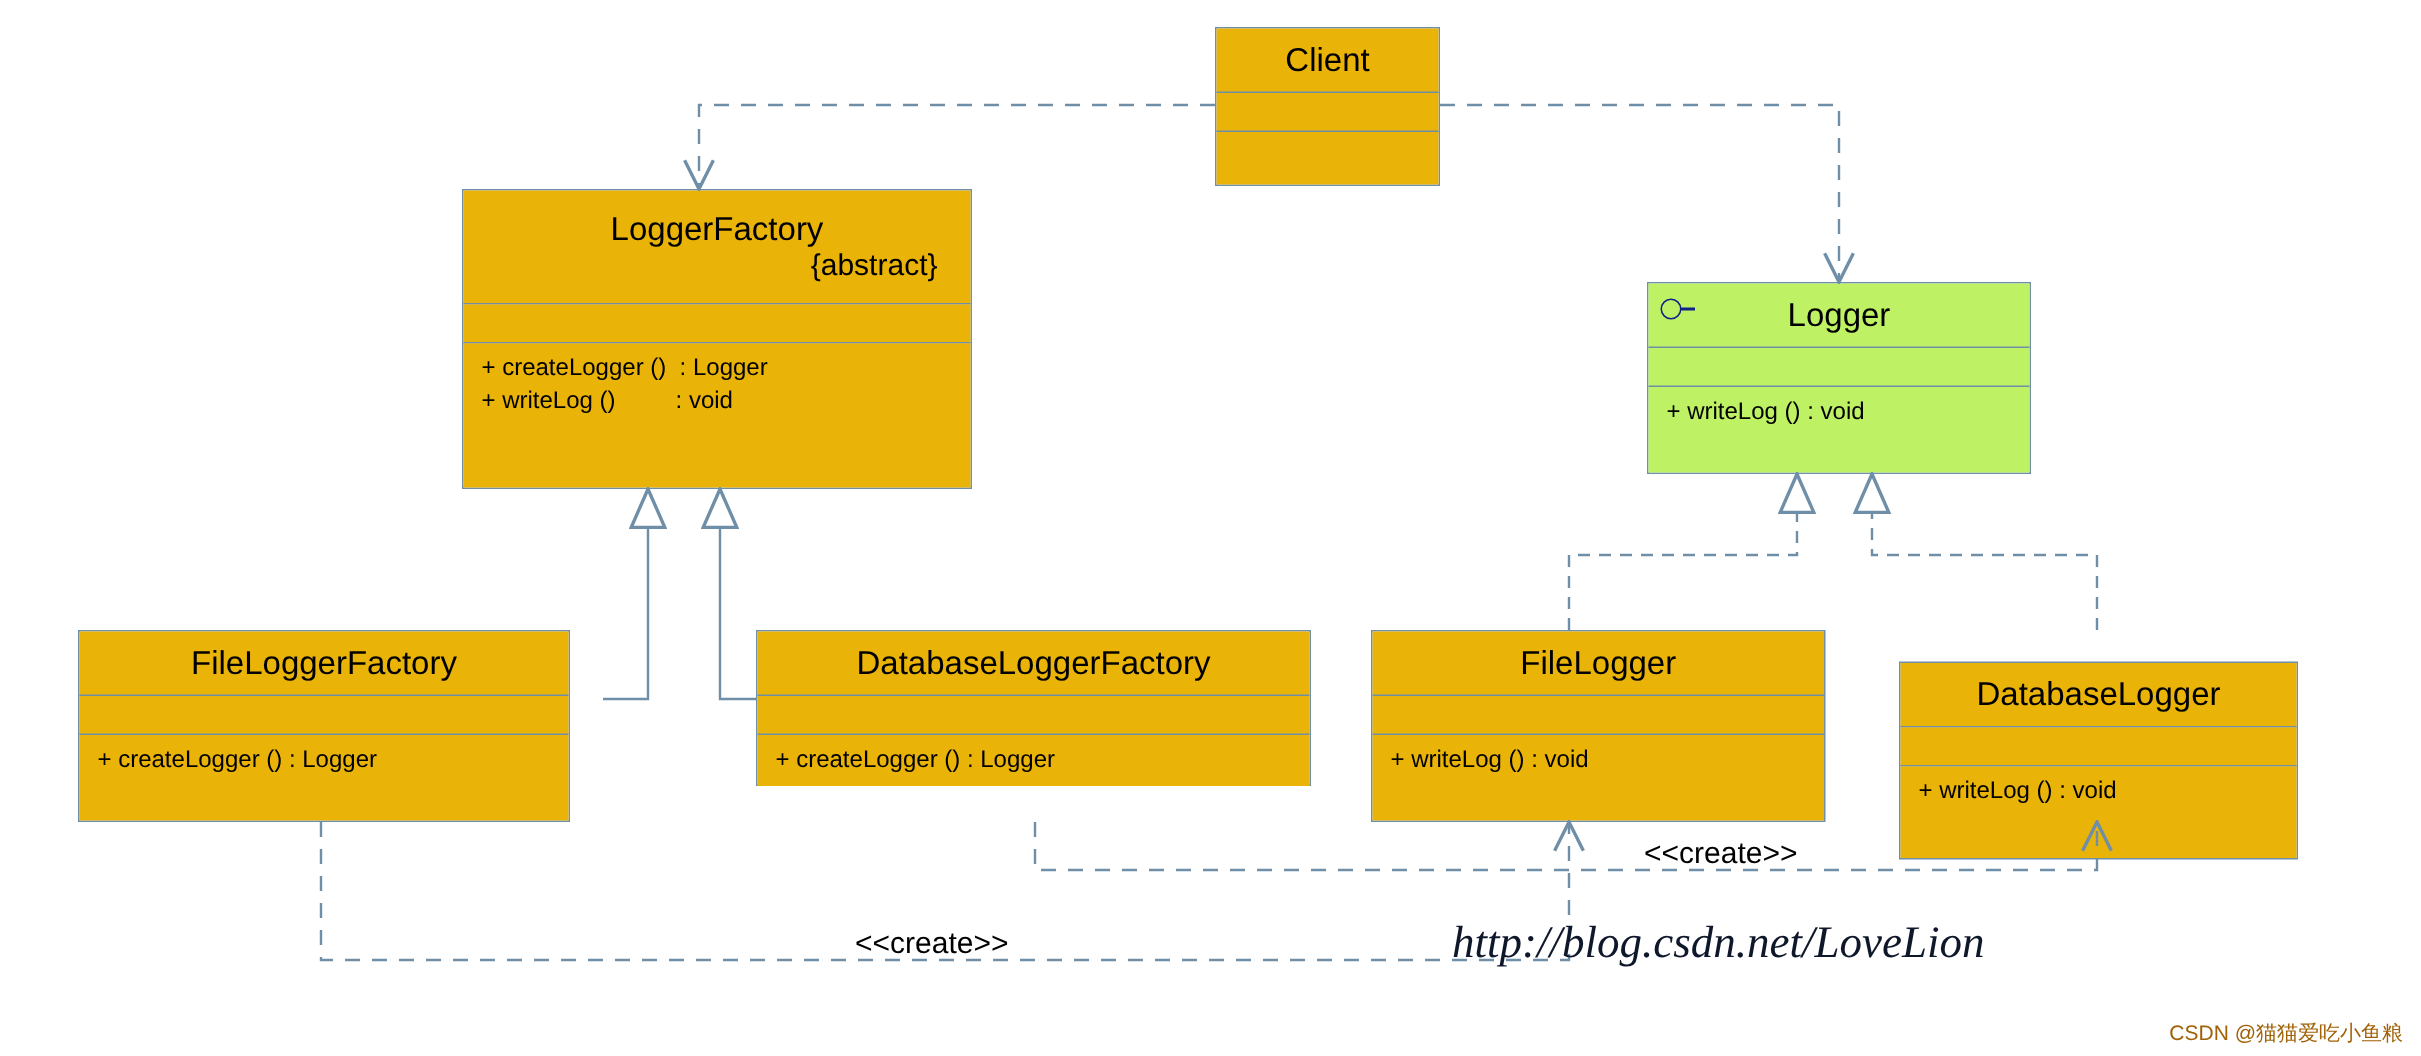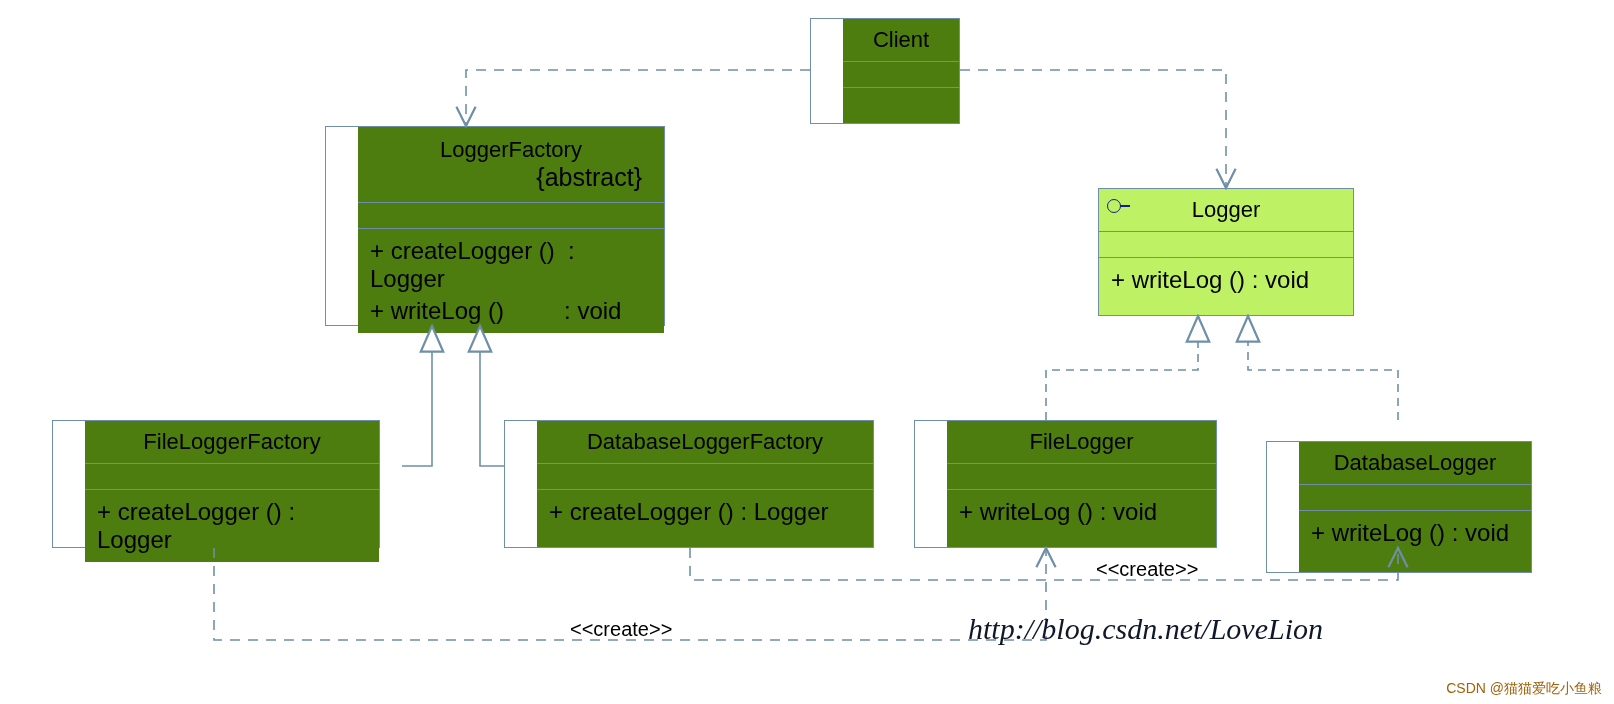--- a/index.html
+++ b/index.html
@@ -1,20 +1,20 @@
 <!DOCTYPE html>
 <html><head>
 <meta charset="utf-8">
 <style>
   html,body{margin:0;padding:0;background:#fff;font-family:Arial,Helvetica,sans-serif;}
   .canvas{position:relative;width:1614px;height:704px;}
   .uml{position:absolute;border:1px solid #6f8fa8;box-sizing:border-box;display:flex;flex-direction:column;}
-  .uml.blue .sec{background:#4d7c0f;margin-left:32px;}
+  .uml.blue .sec{background:#eab308;}
   .uml.purple .sec{background:#bef264;}
-  .sec{border-bottom:1px solid #6f8fa8;box-sizing:border-box;padding:6px 12px;font-size:24px;color:#000;display:flex;align-items:center;}
+  .sec{border-bottom:1px solid #6f8fa8;box-sizing:border-box;padding:6px 12px;font-size:16px;color:#000;display:flex;align-items:center;}
   .sec:last-child{border-bottom:none;flex:1;}
   .sec.title{justify-content:center;font-size:22px;padding:8px 10px;flex-direction:column;text-align:center;}
   .sec.empty{min-height:26px;}
   .stereo{position:relative;}
   .stereo .iface{position:absolute;left:8px;top:10px;width:12px;height:12px;border:1.5px solid #112288;border-radius:50%;}
   .stereo .iface::after{content:'';position:absolute;left:12px;top:5px;width:10px;height:1.5px;background:#112288;}
   .ops{flex-direction:column;align-items:flex-start;}
   .ops>div{padding:2px 0;}
   .wm{position:absolute;color:#0f172a;font-size:30px;font-family:'Times New Roman',serif;font-style:italic;}
   .credit{position:absolute;color:#a16207;font-size:14px;}
@@ -24,24 +24,24 @@
 <body>
 
 <div class="canvas">
 
   <div class="uml blue" style="left:810px;top:18px;width:150px;height:106px;">
     <div class="sec title">Client</div>
     <div class="sec empty"></div>
     <div class="sec empty"></div>
   </div>
 
-  <div class="uml blue" style="left:325px;top:126px;width:340px;height:200px;">
+  <div class="uml blue" style="left:308px;top:126px;width:340px;height:200px;">
     <div class="sec title" style="min-height:76px;">
       <div>LoggerFactory</div>
-      <div style="align-self:flex-end;padding-right:12px;font-size:25px;">{abstract}</div>
+      <div style="align-self:flex-end;padding-right:12px;font-size:20px;">{abstract}</div>
     </div>
     <div class="sec empty"></div>
     <div class="sec ops">
       <div>+ createLogger () &nbsp;: Logger</div>
       <div>+ writeLog () &nbsp;&nbsp;&nbsp;&nbsp;&nbsp;&nbsp;&nbsp;&nbsp;: void</div>
     </div>
   </div>
 
   <div class="uml purple" style="left:1098px;top:188px;width:256px;height:128px;">
     <div class="sec title stereo">
@@ -55,21 +55,21 @@
   </div>
 
   <div class="uml blue" style="left:52px;top:420px;width:328px;height:128px;">
     <div class="sec title">FileLoggerFactory</div>
     <div class="sec empty"></div>
     <div class="sec ops">
       <div>+ createLogger () : Logger</div>
     </div>
   </div>
 
-  <div class="uml blue" style="left:504px;top:420px;width:370px;height:128px;">
+  <div class="uml blue" style="left:504px;top:420px;width:370px;height:104px;">
     <div class="sec title">DatabaseLoggerFactory</div>
     <div class="sec empty"></div>
     <div class="sec ops">
       <div>+ createLogger () : Logger</div>
     </div>
   </div>
 
   <div class="uml blue" style="left:914px;top:420px;width:303px;height:128px;">
     <div class="sec title">FileLogger</div>
     <div class="sec empty"></div>

